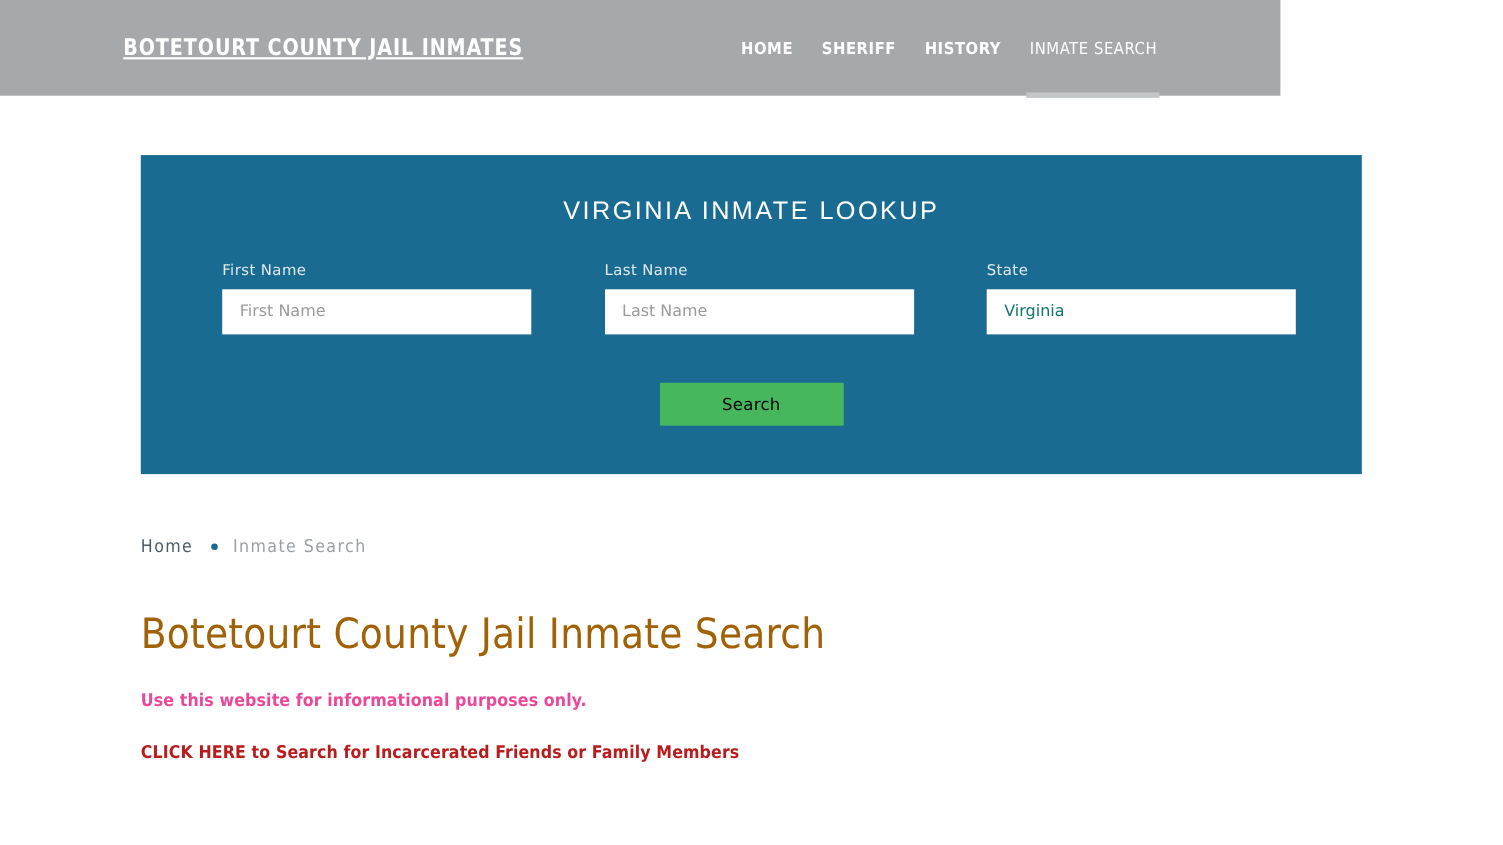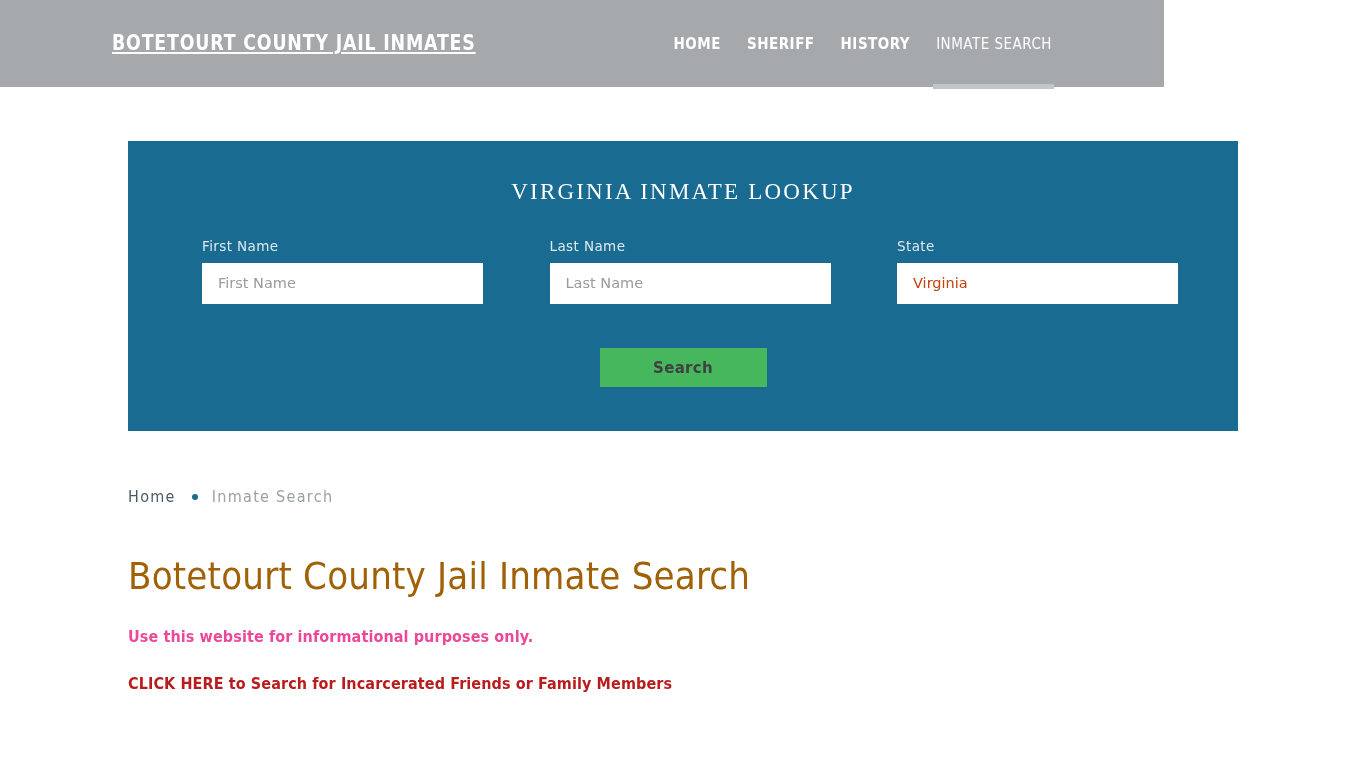--- a/index.html
+++ b/index.html
@@ -85,21 +85,21 @@
   .search-panel {
     width: 1110px;
     margin: 0 auto;
     background: #1a6b92;
     padding: 38px 60px 44px 60px;
     position: relative;
   }
   .panel-title {
     text-align: center;
     color: #ffffff;
-    font-family: Liberation Serif, serif;
+    font-family: Liberation Sans, sans-serif;
     font-size: 23px;
     font-weight: normal;
     letter-spacing: 2.2px;
     text-transform: uppercase;
     margin: 0 0 34px 0;
     line-height: 1.1;
   }
   .fields-row {
     display: flex;
     justify-content: space-between;
@@ -124,37 +124,37 @@
     background: #ffffff;
     border: none;
     outline: none;
     padding: 0 16px;
     font-family: "DejaVu Sans", "Liberation Sans", sans-serif;
     font-size: 14.5px;
     color: #3c4f5c;
     line-height: 41px;
   }
   .field-input::placeholder { color: #9b9b9b; opacity: 1; }
-  .field-input.filled { color: #c2410c; }
+  .field-input.filled { color: #0f766e; }
 
   .btn-row {
     margin-top: 44px;
     display: flex;
     justify-content: center;
   }
   .search-button {
     width: 167px;
     height: 39px;
     background: #46b75c;
     border: none;
     outline: none;
-    color: #404040;
+    color: #000000;
     font-family: "DejaVu Sans", "Liberation Sans", sans-serif;
     font-size: 15px;
-    font-weight: bold;
+    font-weight: normal;
     letter-spacing: 0.3px;
     cursor: pointer;
   }
 
   
   .content {
     width: 1110px;
     margin: 0 auto;
     padding-top: 56px;
   }

